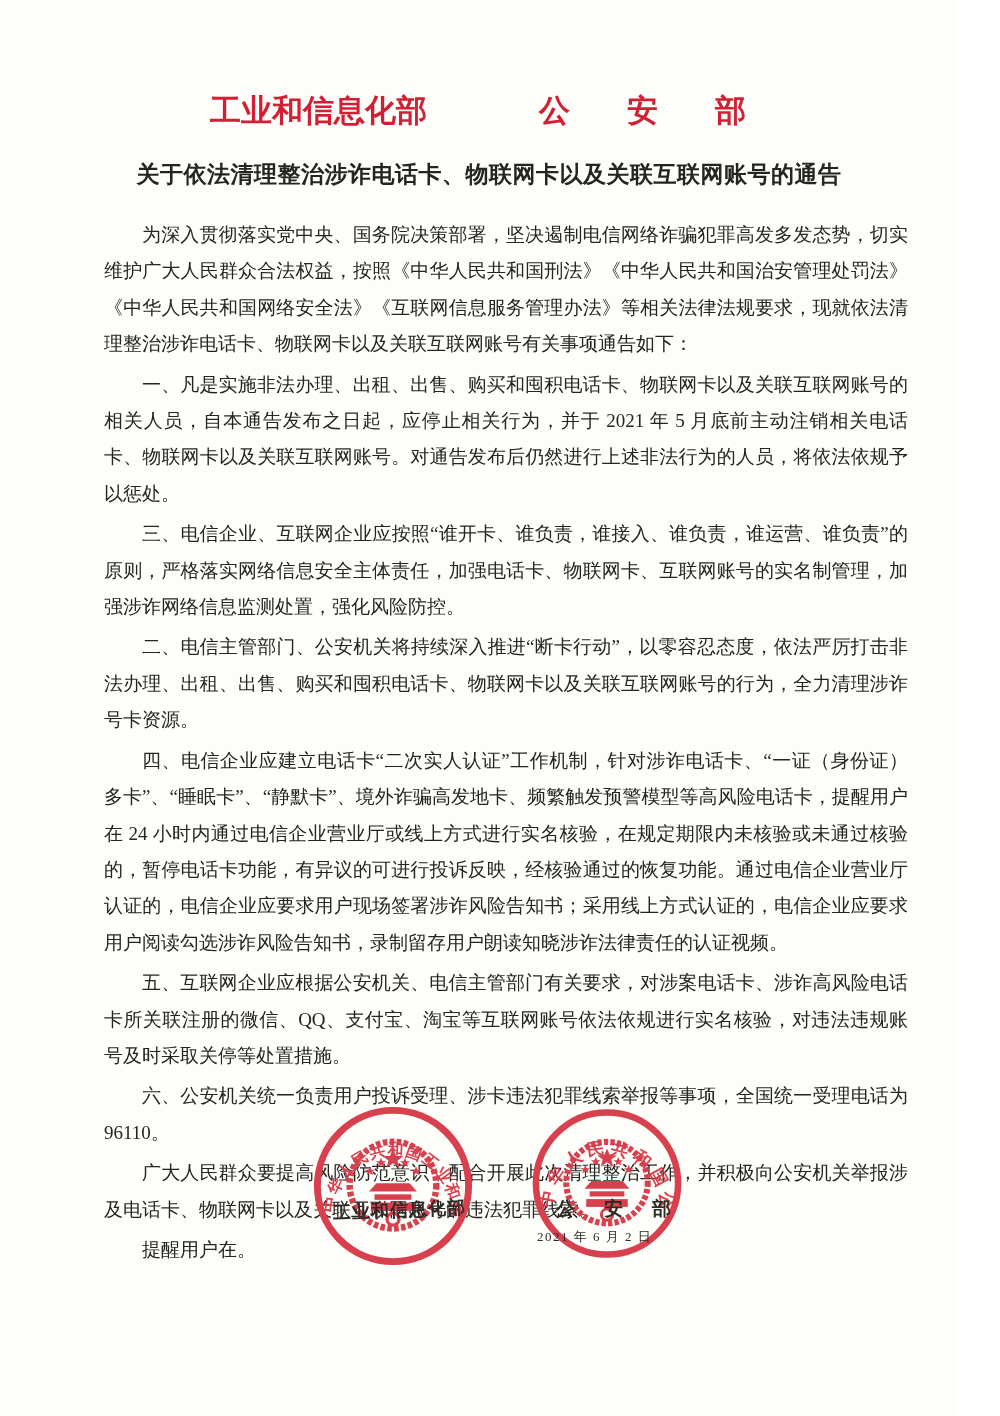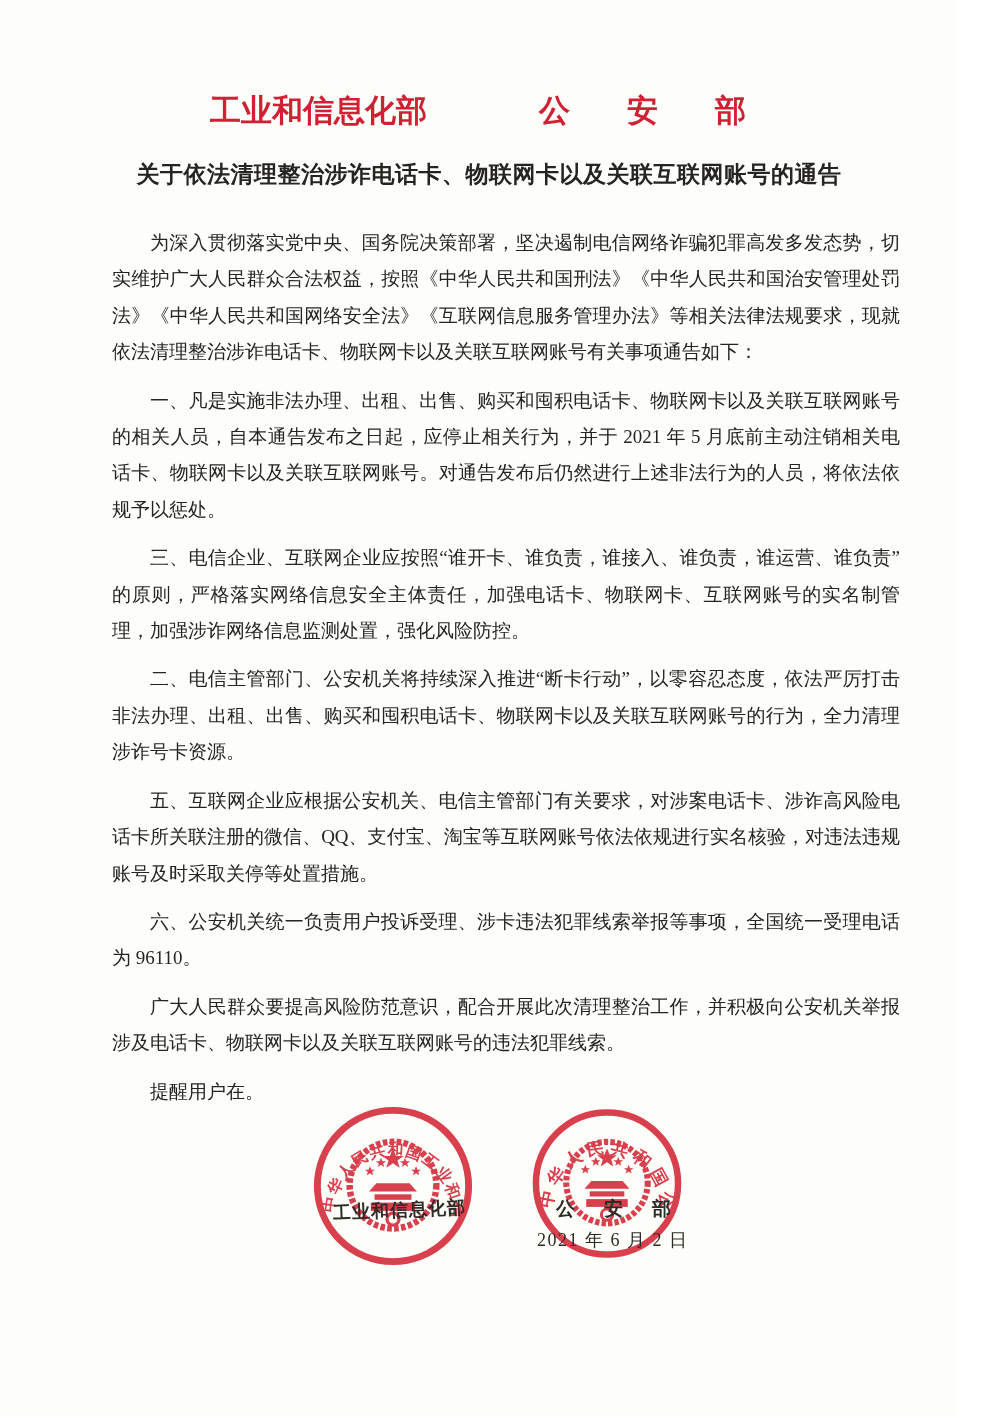--- a/index.html
+++ b/index.html
@@ -46,21 +46,21 @@
     color: var(--ink);
     letter-spacing: 0.5px;
   }
   .body-text {
     position: absolute;
     top: 213px;
     left: 100px;
     width: 812px;
   }
   .body-text p {
-    margin: 12px;
+    margin: 4px;
     text-indent: 2em;
     font-size: 19px;
     line-height: 36.4px;
     text-align: justify;
     color: var(--ink);
   }
   .seal { position: absolute; }
   .seal svg { display: block; width: 100%; height: 100%; color: var(--seal-red); }
   .seal-miit { left: 310px; top: 1101px; width: 166px; height: 170px; }
   .seal-mps  { left: 529px; top: 1104px; width: 156px; height: 159px; }
@@ -84,21 +84,21 @@
     letter-spacing: 1px;
     transform: rotate(-2.5deg);
   }
   .overlay-mps {
     left: 556px; top: 1196px;
     font-size: 19px;
     letter-spacing: 29px;
   }
   .overlay-date {
     left: 537px; top: 1228px;
-    font-size: 18px;
+    font-size: 13px;
     font-weight: normal;
     letter-spacing: 1.5px;
   }
 </style>
 </head>
 <body>
 
 <div class="page">
 
   <div class="header-row">
@@ -106,20 +106,21 @@
     <span class="ministry ministry-right">公安部</span>
   </div>
 
   <h1 class="doc-title">关于依法清理整治涉诈电话卡、物联网卡以及关联互联网账号的通告</h1>
 
   <div class="body-text">
     <p>为深入贯彻落实党中央、国务院决策部署，坚决遏制电信网络诈骗犯罪高发多发态势，切实维护广大人民群众合法权益，按照《中华人民共和国刑法》《中华人民共和国治安管理处罚法》《中华人民共和国网络安全法》《互联网信息服务管理办法》等相关法律法规要求，现就依法清理整治涉诈电话卡、物联网卡以及关联互联网账号有关事项通告如下：</p>
     <p>一、凡是实施非法办理、出租、出售、购买和囤积电话卡、物联网卡以及关联互联网账号的相关人员，自本通告发布之日起，应停止相关行为，并于 2021 年 5 月底前主动注销相关电话卡、物联网卡以及关联互联网账号。对通告发布后仍然进行上述非法行为的人员，将依法依规予以惩处。</p>
     <p>三、电信企业、互联网企业应按照“谁开卡、谁负责，谁接入、谁负责，谁运营、谁负责”的原则，严格落实网络信息安全主体责任，加强电话卡、物联网卡、互联网账号的实名制管理，加强涉诈网络信息监测处置，强化风险防控。</p>
     <p>二、电信主管部门、公安机关将持续深入推进“断卡行动”，以零容忍态度，依法严厉打击非法办理、出租、出售、购买和囤积电话卡、物联网卡以及关联互联网账号的行为，全力清理涉诈号卡资源。</p>
+    <p>四、电信企业应建立电话卡“二次实人认证”工作机制，针对涉诈电话卡、“一证（身份证）多卡”、“睡眠卡”、“静默卡”、境外诈骗高发地卡、频繁触发预警模型等高风险电话卡，提醒用户在 24 小时内通过电信企业营业厅或线上方式进行实名核验，在规定期限内未核验或未通过核验的，暂停电话卡功能，有异议的可进行投诉反映，经核验通过的恢复功能。通过电信企业营业厅认证的，电信企业应要求用户现场签署涉诈风险告知书；采用线上方式认证的，电信企业应要求用户阅读勾选涉诈风险告知书，录制留存用户朗读知晓涉诈法律责任的认证视频。</p>
     <p>五、互联网企业应根据公安机关、电信主管部门有关要求，对涉案电话卡、涉诈高风险电话卡所关联注册的微信、QQ、支付宝、淘宝等互联网账号依法依规进行实名核验，对违法违规账号及时采取关停等处置措施。</p>
     <p>六、公安机关统一负责用户投诉受理、涉卡违法犯罪线索举报等事项，全国统一受理电话为 96110。</p>
     <p>广大人民群众要提高风险防范意识，配合开展此次清理整治工作，并积极向公安机关举报涉及电话卡、物联网卡以及关联互联网账号的违法犯罪线索。</p>
     <p>提醒用户在。</p>
   </div>
 
   <div class="seal seal-miit">
     <svg viewBox="0 0 180 180" xmlns="http://www.w3.org/2000/svg">
       <defs>
         <path id="star5" d="M0,-10 L2.9,-3.1 10,-3.1 4.3,1.2 6.2,8.1 0,3.8 -6.2,8.1 -4.3,1.2 -10,-3.1 -2.9,-3.1 Z"></path>

